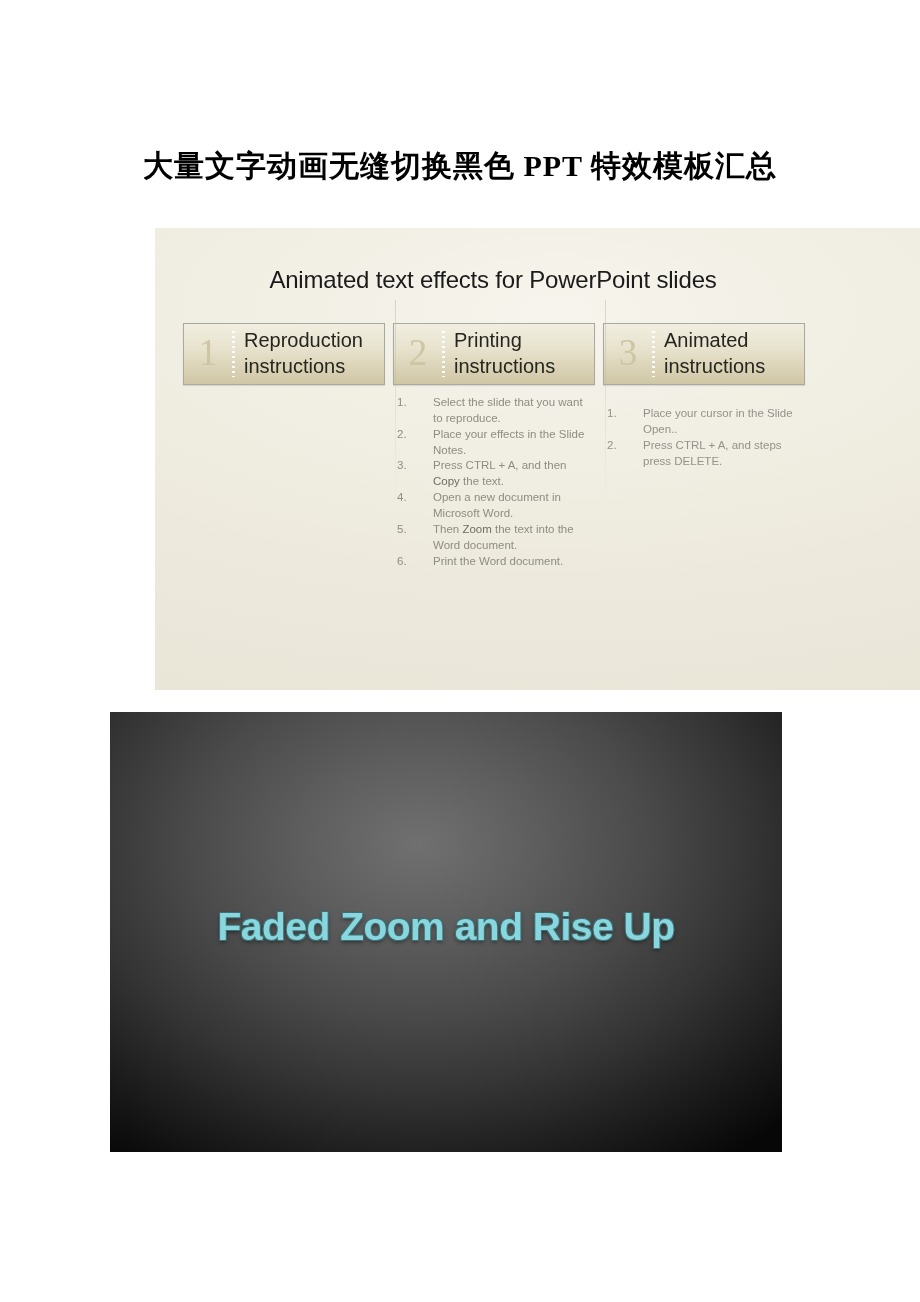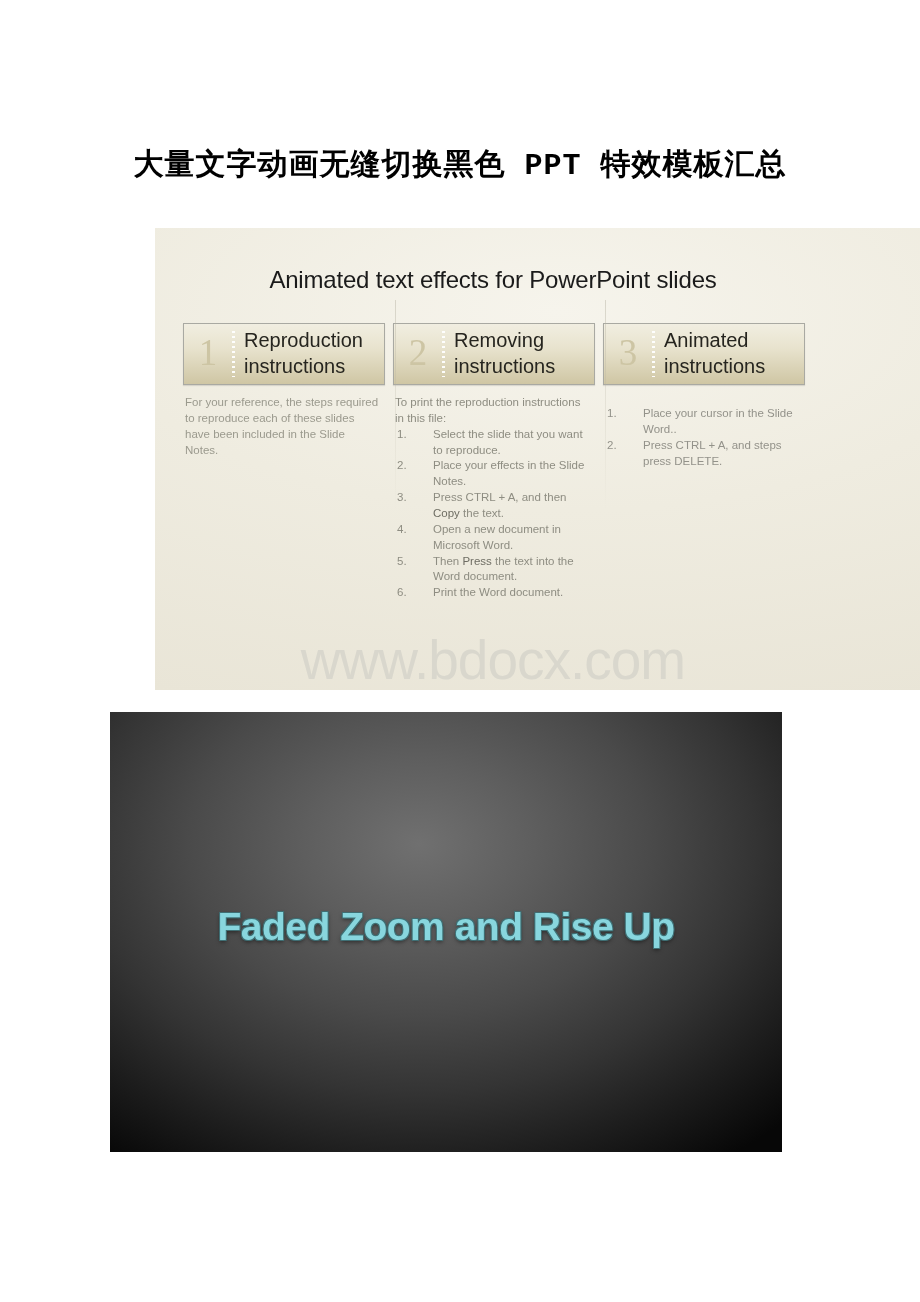--- a/index.html
+++ b/index.html
@@ -15,21 +15,21 @@
     overflow: hidden;
   }
 
   
   .doc-title {
     position: absolute;
     left: 0;
     top: 148px;
     width: 920px;
     text-align: center;
-    font-family: Liberation Mono, monospace;
+    font-family: Liberation Serif, serif;
     font-size: 30px;
     font-weight: 700;
     letter-spacing: 1px;
     color: #000000;
     line-height: 1.2;
     white-space: nowrap;
   }
 
   
   .slide-one {
@@ -220,68 +220,63 @@
 
     <div class="col col-1">
       <div class="num-box">
         <div class="num-digit">1</div>
         <div class="num-sep"></div>
         <div class="num-label">
           <div>Reproduction</div>
           <div>instructions</div>
         </div>
       </div>
-      <div class="col-body">
-        <p>For your reference, the steps required to reproduce each of these slides have been included in the Slide Notes.</p>
-      </div>
     </div>
 
     <div class="col col-2">
       <div class="num-box">
         <div class="num-digit">2</div>
         <div class="num-sep"></div>
         <div class="num-label">
-          <div>Removing</div>
+          <div>Printing</div>
           <div>instructions</div>
         </div>
       </div>
       <div class="col-body">
-        <p>To print the reproduction instructions in this file:</p>
         <ol class="steps" id="steps-2">
             <li><span class="marker">1.</span><span>Select the slide that you want to reproduce.</span></li>
             <li><span class="marker">2.</span><span>Place your effects in the Slide Notes.</span></li>
             <li><span class="marker">3.</span><span>Press CTRL + A, and then <b>Copy</b> the text.</span></li>
             <li><span class="marker">4.</span><span>Open a new document in Microsoft Word.</span></li>
-            <li><span class="marker">5.</span><span>Then <b>Press</b> the text into the Word document.</span></li>
+            <li><span class="marker">5.</span><span>Then <b>Zoom</b> the text into the Word document.</span></li>
             <li><span class="marker">6.</span><span>Print the Word document.</span></li>
           </ol>
       </div>
     </div>
 
     <div class="col col-3">
       <div class="num-box">
         <div class="num-digit">3</div>
         <div class="num-sep"></div>
         <div class="num-label">
           <div>Animated</div>
           <div>instructions</div>
         </div>
       </div>
       <div class="col-body">
         <div class="spacer-gap"></div>
         <ol class="steps" id="steps-3">
-            <li><span class="marker">1.</span><span>Place your cursor in the Slide Word..</span></li>
+            <li><span class="marker">1.</span><span>Place your cursor in the Slide Open..</span></li>
             <li><span class="marker">2.</span><span>Press CTRL + A, and steps press DELETE.</span></li>
           </ol>
       </div>
     </div>
 
   </div>
 
   <div class="col-divider" style="left:240px;"></div>
   <div class="col-divider" style="left:450px;"></div>
 
-  <div class="watermark">www.bdocx.com</div>
 </div>
 
 <div class="slide-two">
   <div class="slide-two-title">Faded Zoom and Rise Up</div>
 </div>
 
 </body></html>

